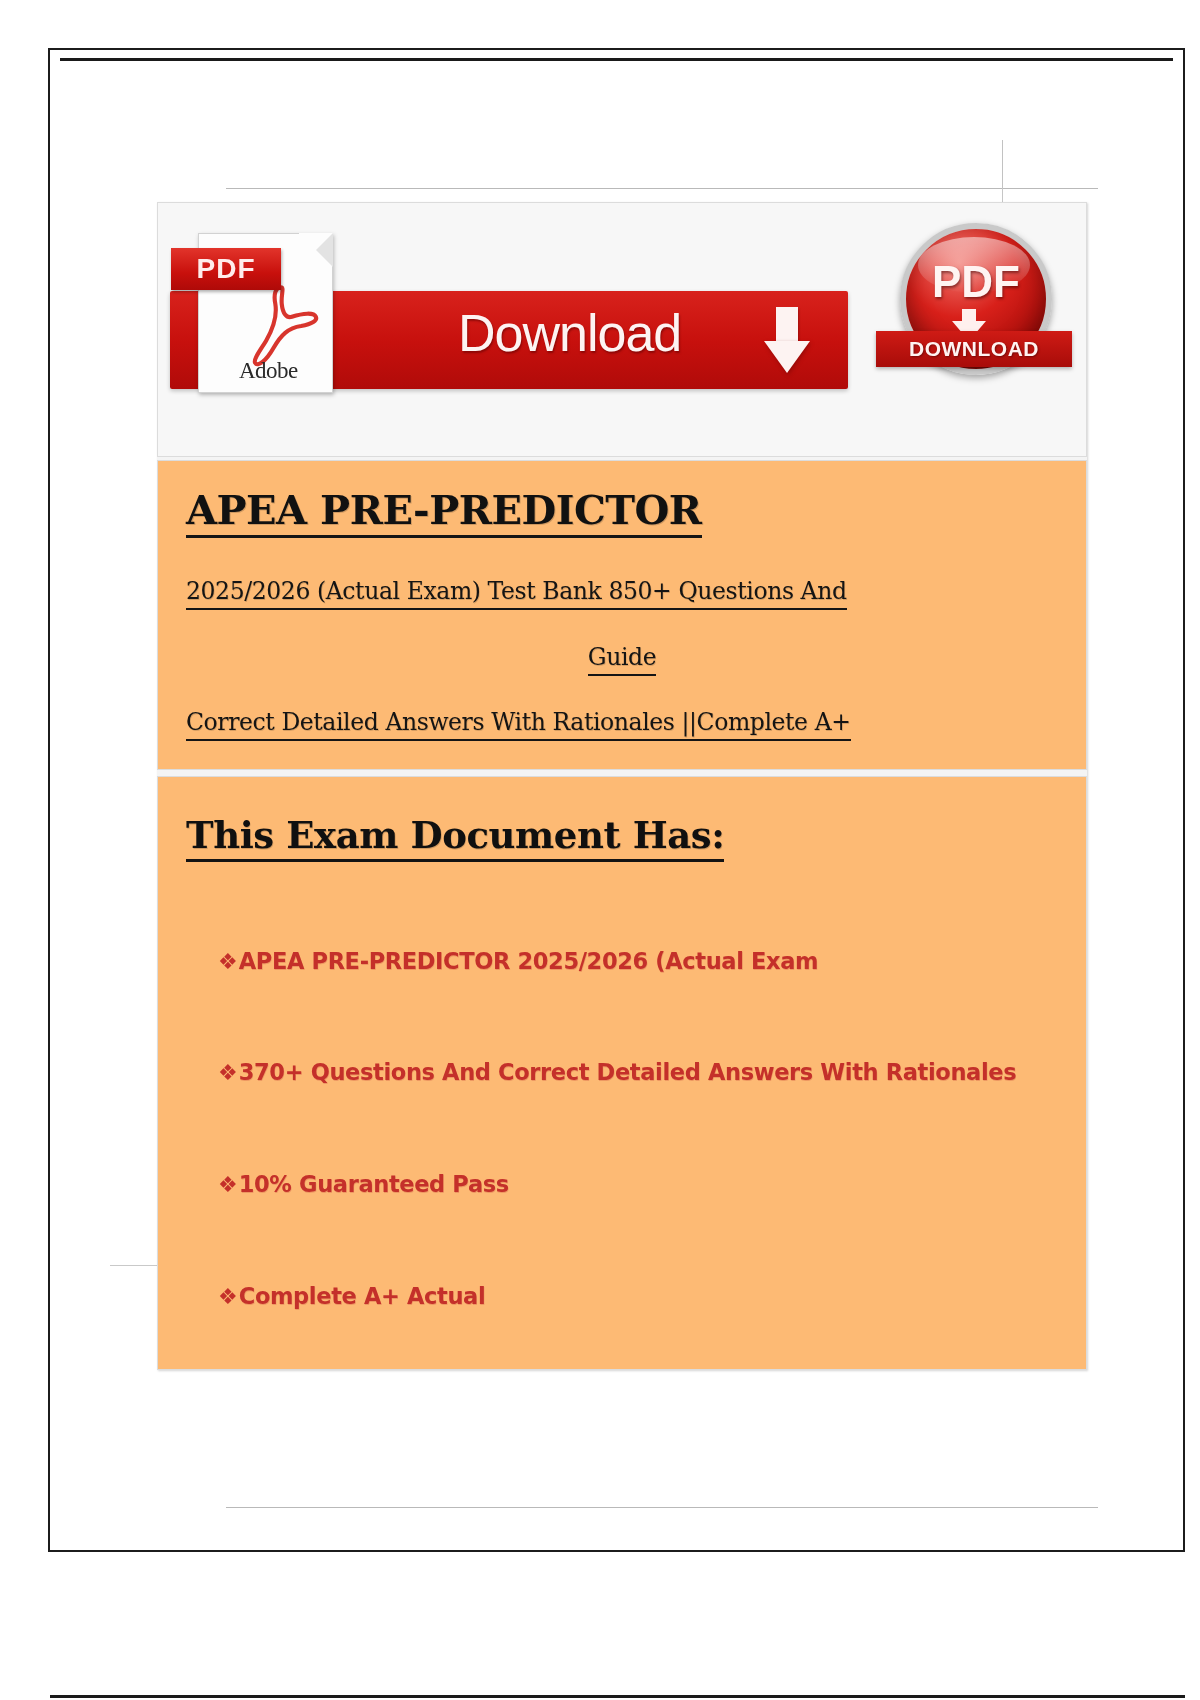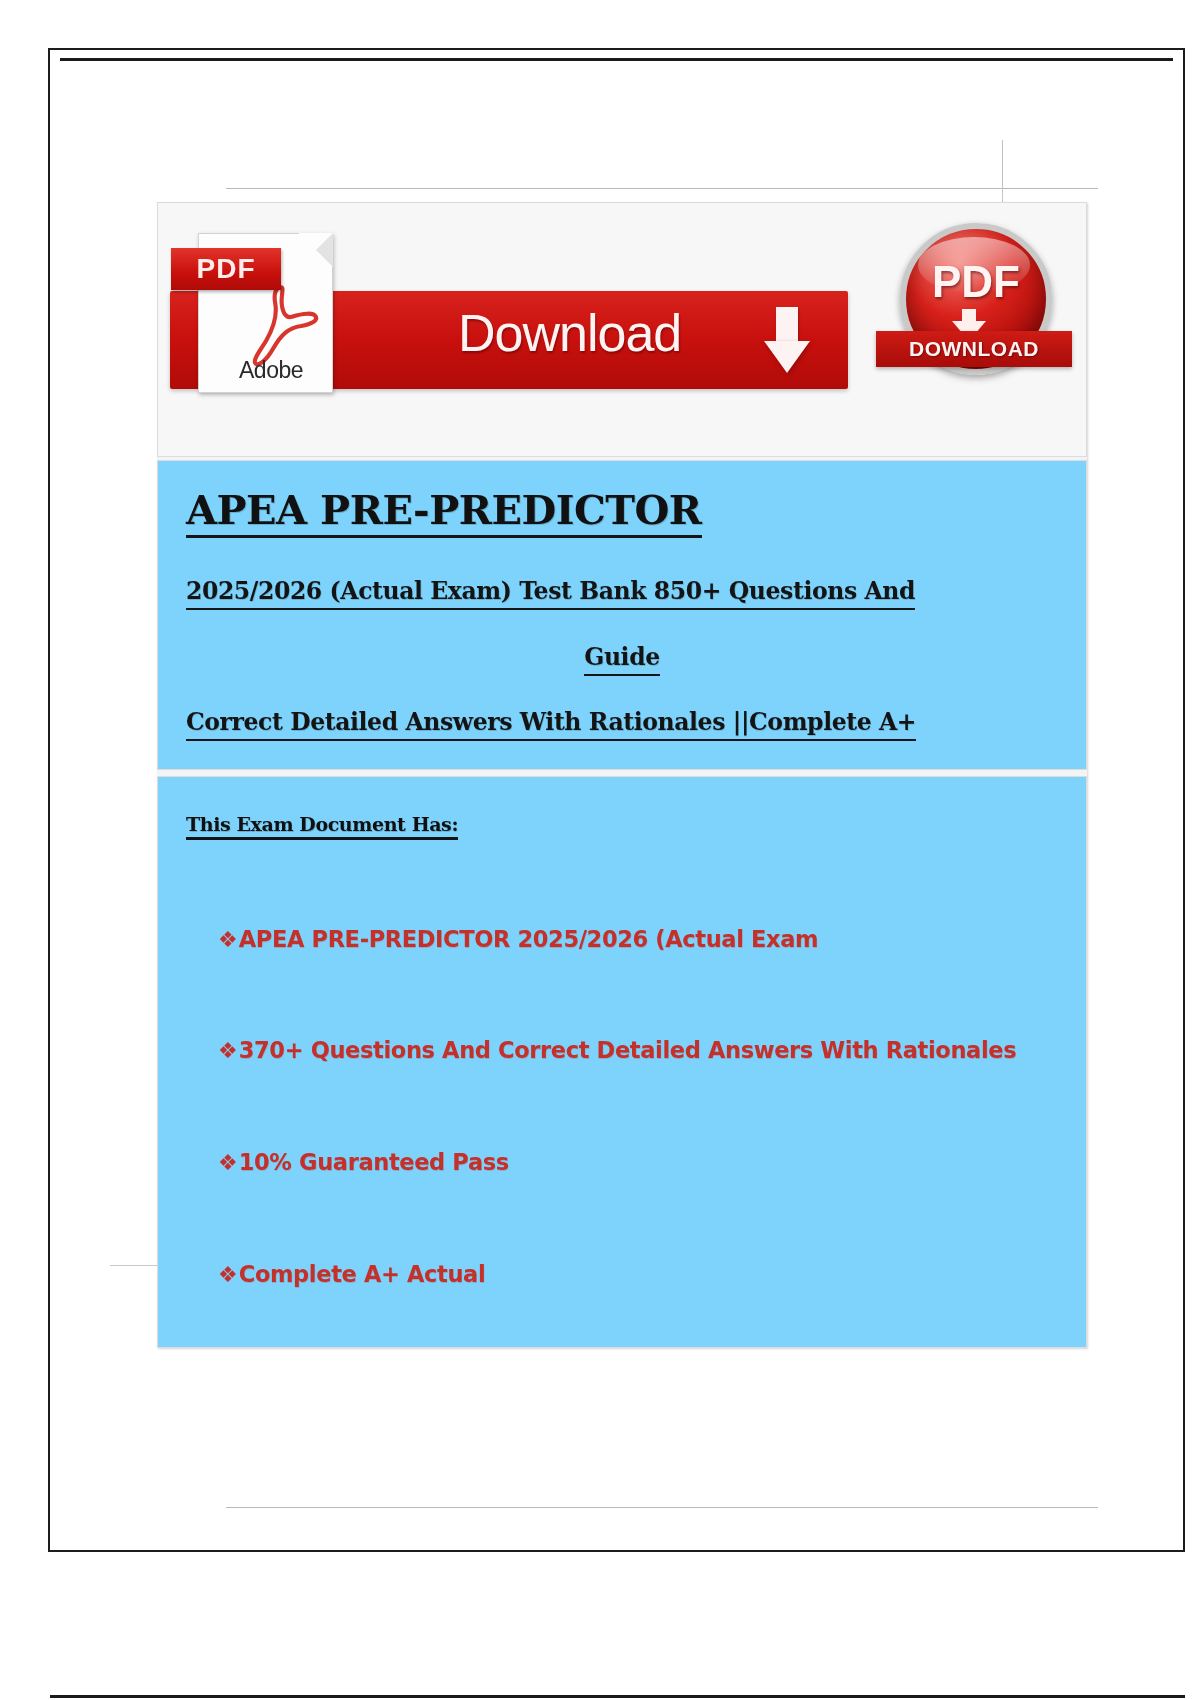--- a/index.html
+++ b/index.html
@@ -71,21 +71,21 @@
   .doc-card {
     position: absolute;
     left: 107px;
     top: 152px;
     width: 930px;
     background: #f4f4f4;
     box-shadow: 1px 1px 2px rgba(0,0,0,0.17);
   }
 
   .panel {
-    background: #7dd3fc;
+    background: #fdba74;
     border: 1px solid #dcdcdc;
     box-sizing: border-box;
     position: relative;
   }
 
   
   .panel-banner {
     height: 255px;
     padding: 0;
     overflow: hidden;
@@ -186,21 +186,21 @@
     position: absolute;
     left: 34px;
     top: 46px;
     width: 92px;
     height: 92px;
   }
   .adobe-label {
     position: absolute;
     left: 40px;
     bottom: 8px;
-    font-family: Liberation Sans, sans-serif;
+    font-family: Liberation Serif, serif;
     font-size: 23px;
     color: #2a2a2a;
     letter-spacing: -0.5px;
   }
 
   
   .pdf-badge {
     position: absolute;
     left: 736px;
     top: 18px;
@@ -276,21 +276,21 @@
     color: #111111;
     letter-spacing: -0.5px;
     border-bottom: 3px solid #151515;
     display: inline-block;
     padding-bottom: 2px;
     line-height: 1.15;
     text-shadow: 1px 1px 0 rgba(0,0,0,0.18);
   }
   .sub-line {
     font-family: "DejaVu Serif", serif;
-    font-weight: bold;
+    font-weight: normal;
     font-size: 23.5px;
     color: #141414;
     letter-spacing: -0.4px;
     line-height: 1.0;
     margin-top: 42px;
     text-shadow: 0.7px 0.7px 0 rgba(0,0,0,0.16);
   }
   .sub-line span.u {
     border-bottom: 2.5px solid #151515;
     padding-bottom: 3px;
@@ -299,21 +299,21 @@
   .sub-line.center { text-align: center; }
 
   
   .panel-list {
     margin-top: 6px;
     padding: 36px 28px 60px 28px;
   }
   .list-head {
     font-family: "DejaVu Serif", serif;
     font-weight: bold;
-    font-size: 19px;
+    font-size: 37px;
     color: #101010;
     letter-spacing: -0.4px;
     display: inline-block;
     border-bottom: 3px solid #131313;
     padding-bottom: 2px;
     text-shadow: 0.7px 0.7px 0 rgba(0,0,0,0.18);
   }
   .bullet-row {
     margin-top: 40px;
     padding-left: 32px;

